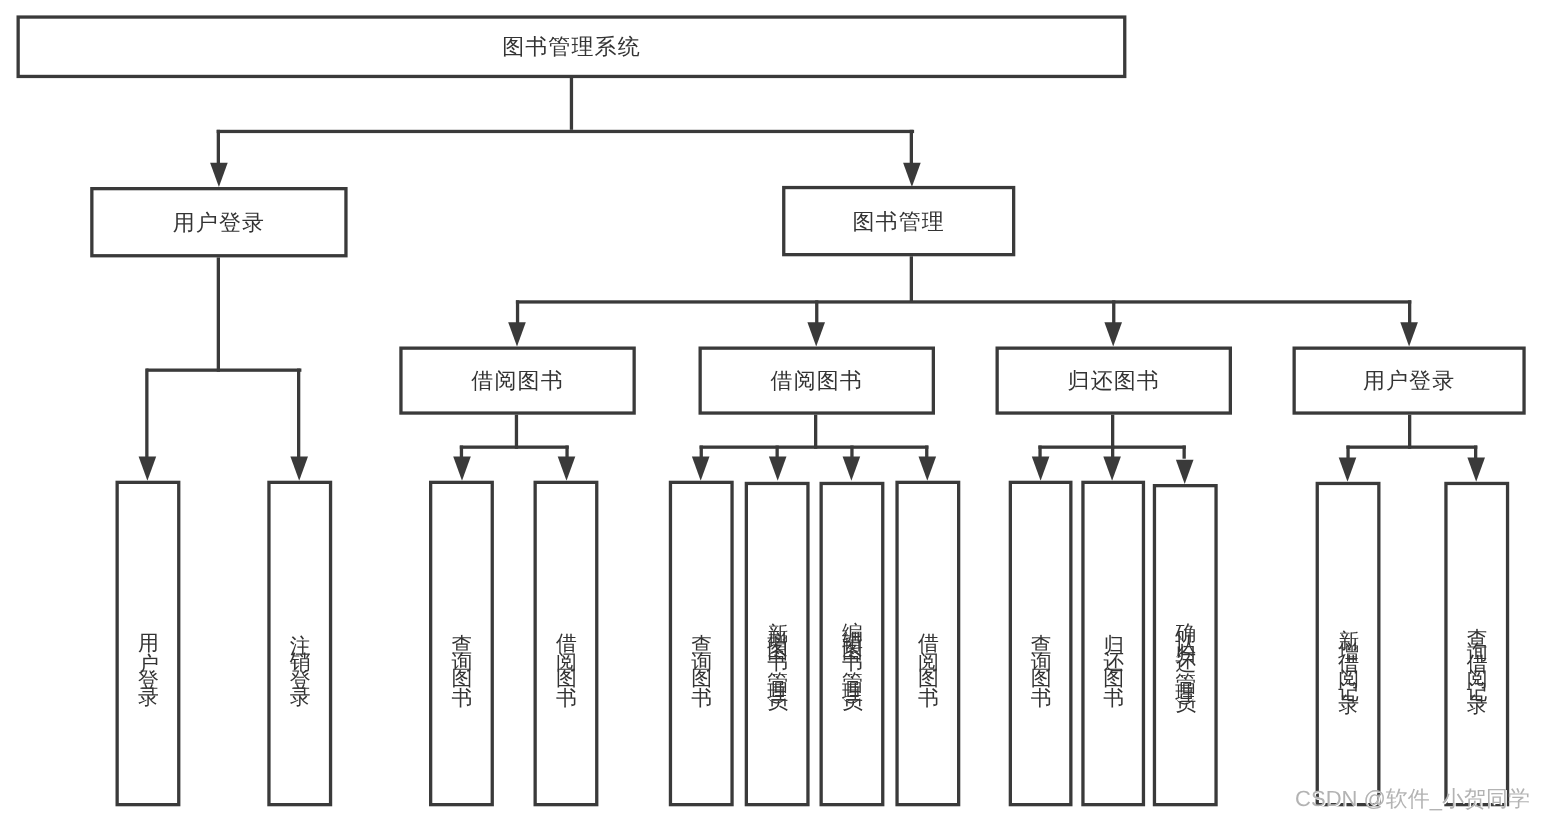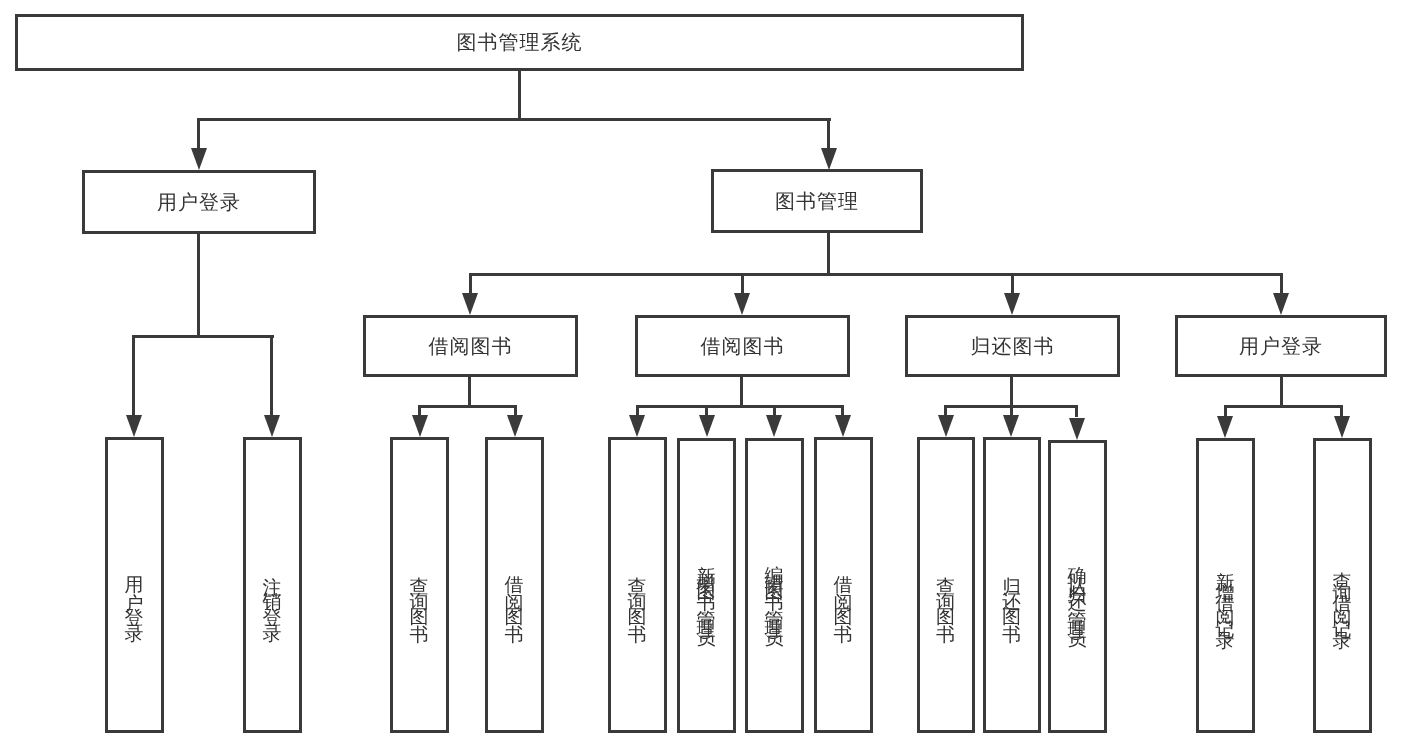--- a/index.html
+++ b/index.html
@@ -200,14 +200,15 @@
   <div class="vline" style="left:1340px; top:405px; height:12px;"></div>
   <div class="arrow" style="left:1334px; top:416px;"></div>
 
   <div class="vbox ls6" style="left:1196px; top:438px; width:59px; height:295px;">
     <span class="vtext">新增借阅记录</span>
   </div>
   <div class="vbox ls6" style="left:1313px; top:438px; width:59px; height:295px;">
     <span class="vtext">查询借阅记录</span>
   </div>
 
+  <div class="watermark">CSDN @软件_小贺同学</div>
 
 </div>
 
 </body></html>

